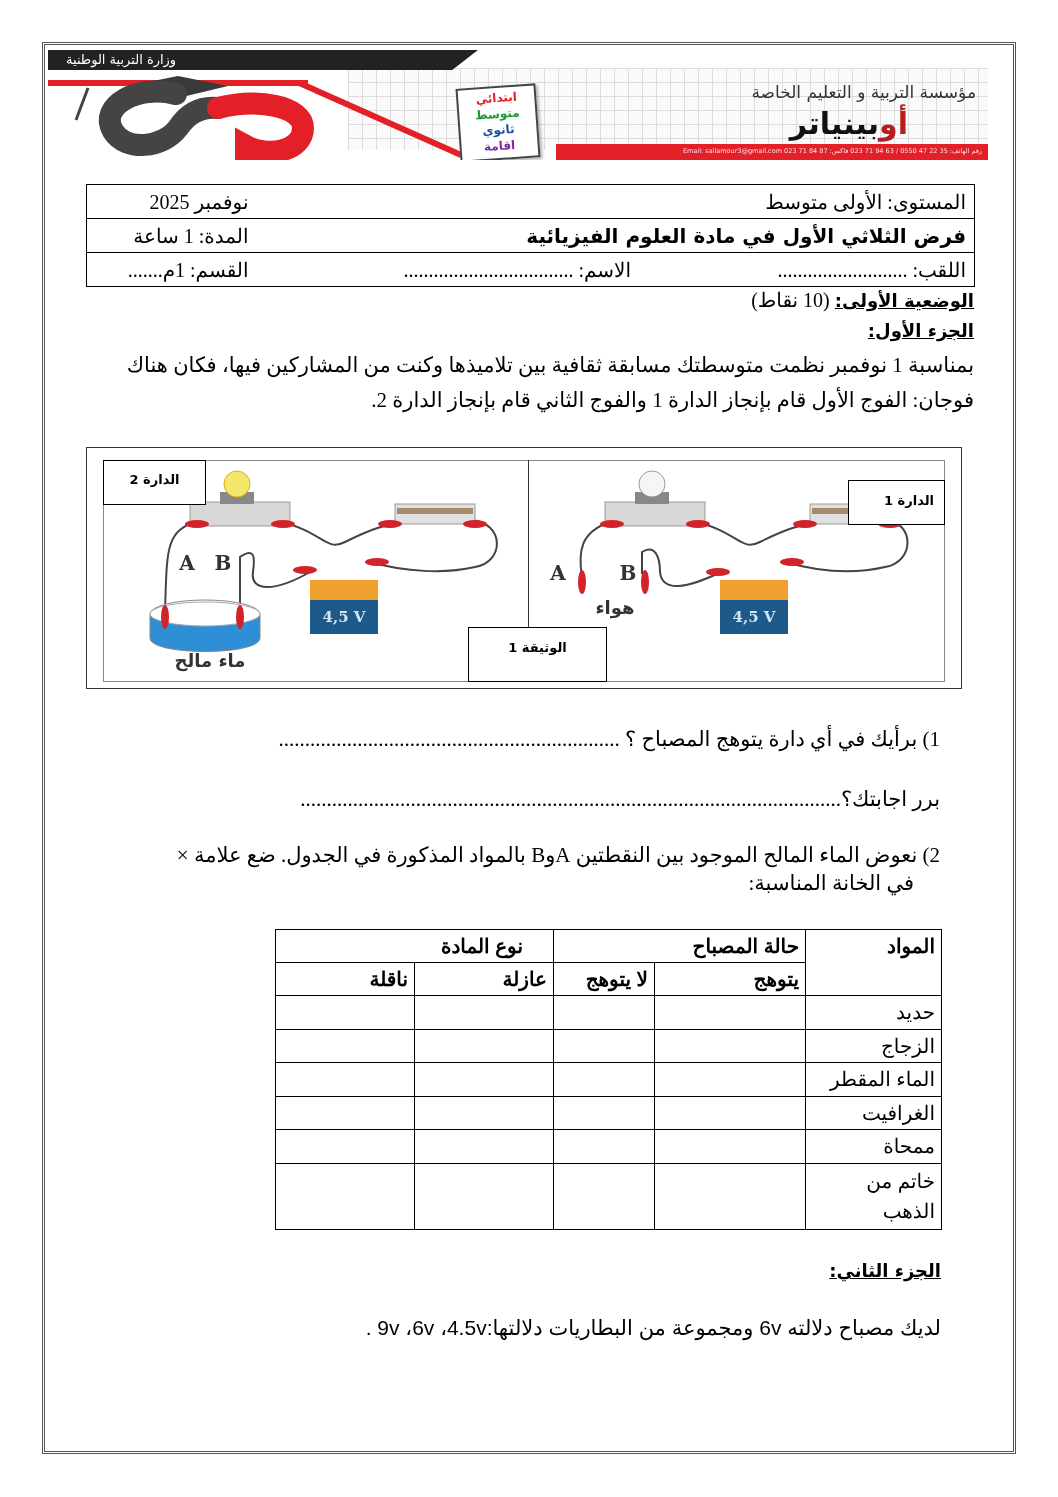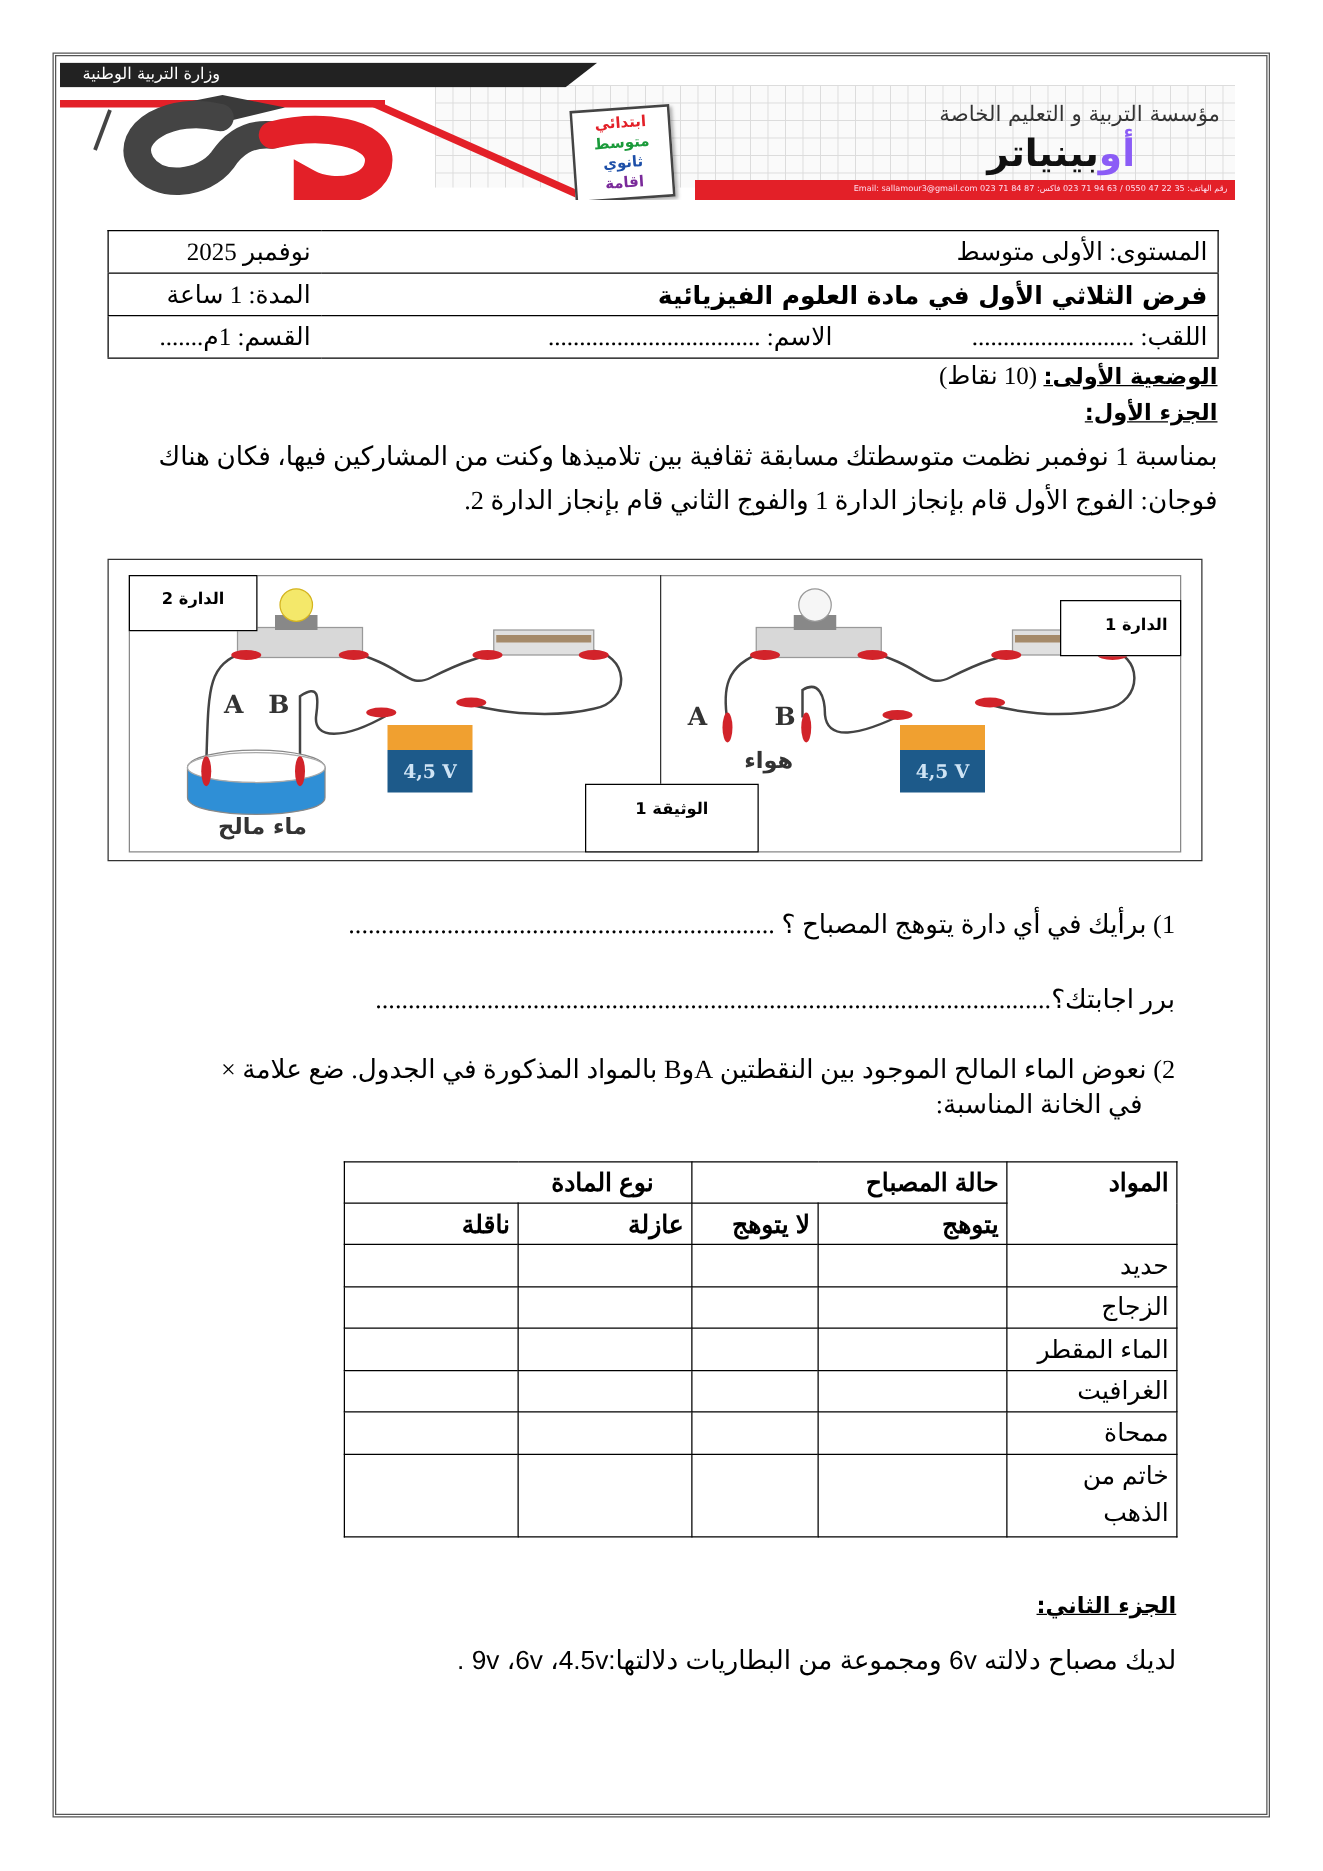--- a/index.html
+++ b/index.html
@@ -41,21 +41,21 @@
     transform-origin: left top; transform: rotate(24deg);
   }
   .institution-text {
     position: absolute; right: 12px; top: 36px; font-family: "DejaVu Sans", sans-serif;
     font-size: 17px; color: #333; direction: rtl;
   }
   .brand-name {
     position: absolute; right: 80px; top: 60px; font-family: "DejaVu Sans", sans-serif;
     font-size: 30px; font-weight: bold; color: #111; direction: rtl;
   }
-  .brand-name .accent { color: #8b5cf6; margin-top: 39px; }
+  .brand-name .accent { color: #b91c1c; margin-top: 39px; }
   .contact-bar {
     position: absolute; left: 508px; top: 98px; width: 432px; height: 30px; background: #e32028;
     font-family: "DejaVu Sans", sans-serif; font-size: 6.5px; line-height: 14px; color: #fde; padding: 0 6px;
     white-space: nowrap; overflow: hidden; direction: rtl; text-align: right;
   }
   .levels-card {
     position: absolute; left: 410px; top: 40px; width: 80px; height: 74px; background: #fff;
     border: 2px solid #444; transform: rotate(-4deg); box-shadow: 2px 2px 3px rgba(0,0,0,.3);
     font-family: "DejaVu Sans", sans-serif; font-weight: bold; font-size: 12px; line-height: 16px;
     text-align: center; padding-top: 2px; direction: rtl;
@@ -66,21 +66,21 @@
   .info-table {
     position: absolute; left: 86px; top: 184px; width: 889px; border-collapse: collapse; direction: rtl;
   }
   .info-table td { border-bottom: 1px solid #000; height: 34px; font-size: 20px; padding: 0 8px; vertical-align: middle; }
   .info-table { border: 1.5px solid #000; }
   .info-table td.right { text-align: right; }
   .info-table td.left { text-align: right; width: 170px; }
   .bold-title { font-weight: bold; font-family: "DejaVu Sans", sans-serif; font-size: 18px; }
   .name-row { display: flex; direction: rtl; gap: 0; }
   .name-row .field { white-space: nowrap; }
-  .name-row .field.first { width: 300px; }
+  .name-row .field.first { width: 300px; margin-left: 35px; }
 
   
   .rtl { direction: rtl; text-align: right; }
   .abs { position: absolute; }
   .heading-u {
     font-family: "DejaVu Sans", sans-serif; font-weight: bold; font-size: 18px; text-decoration: underline;
   }
   .para { font-size: 21px; line-height: 34px; }
 
   
@@ -283,14 +283,14 @@
   <tr class="row tall">
     <td>خاتم من الذهب</td>
     <td></td>
         <td></td>
     <td></td>
         <td></td>
   </tr>
 </tbody>
   </table>
 
-<div class="abs rtl heading-u" style="right:117px; top:1260px;margin-top:14px;">الجزء الثاني:</div>
+<div class="abs rtl heading-u" style="right:117px; top:1260px;">الجزء الثاني:</div>
 <div class="abs rtl" style="right:117px; top:1316px; width:860px; font-family:'Liberation Sans', sans-serif; font-size:21px;">لديك مصباح دلالته 6v ومجموعة من البطاريات دلالتها:9v ،6v ،4.5v .</div>
 
 </body></html>

